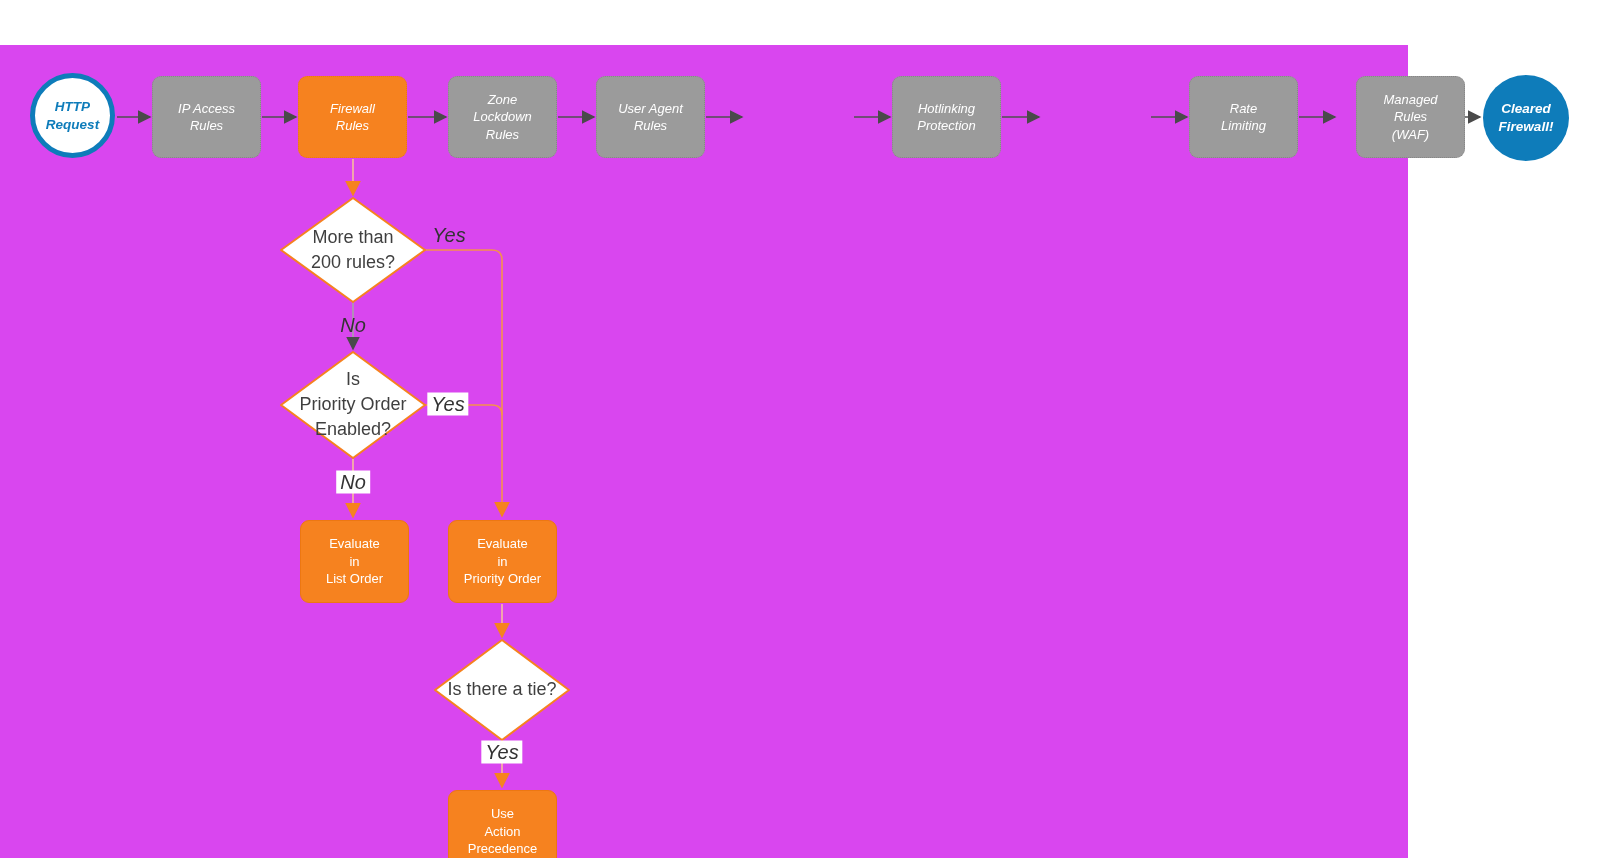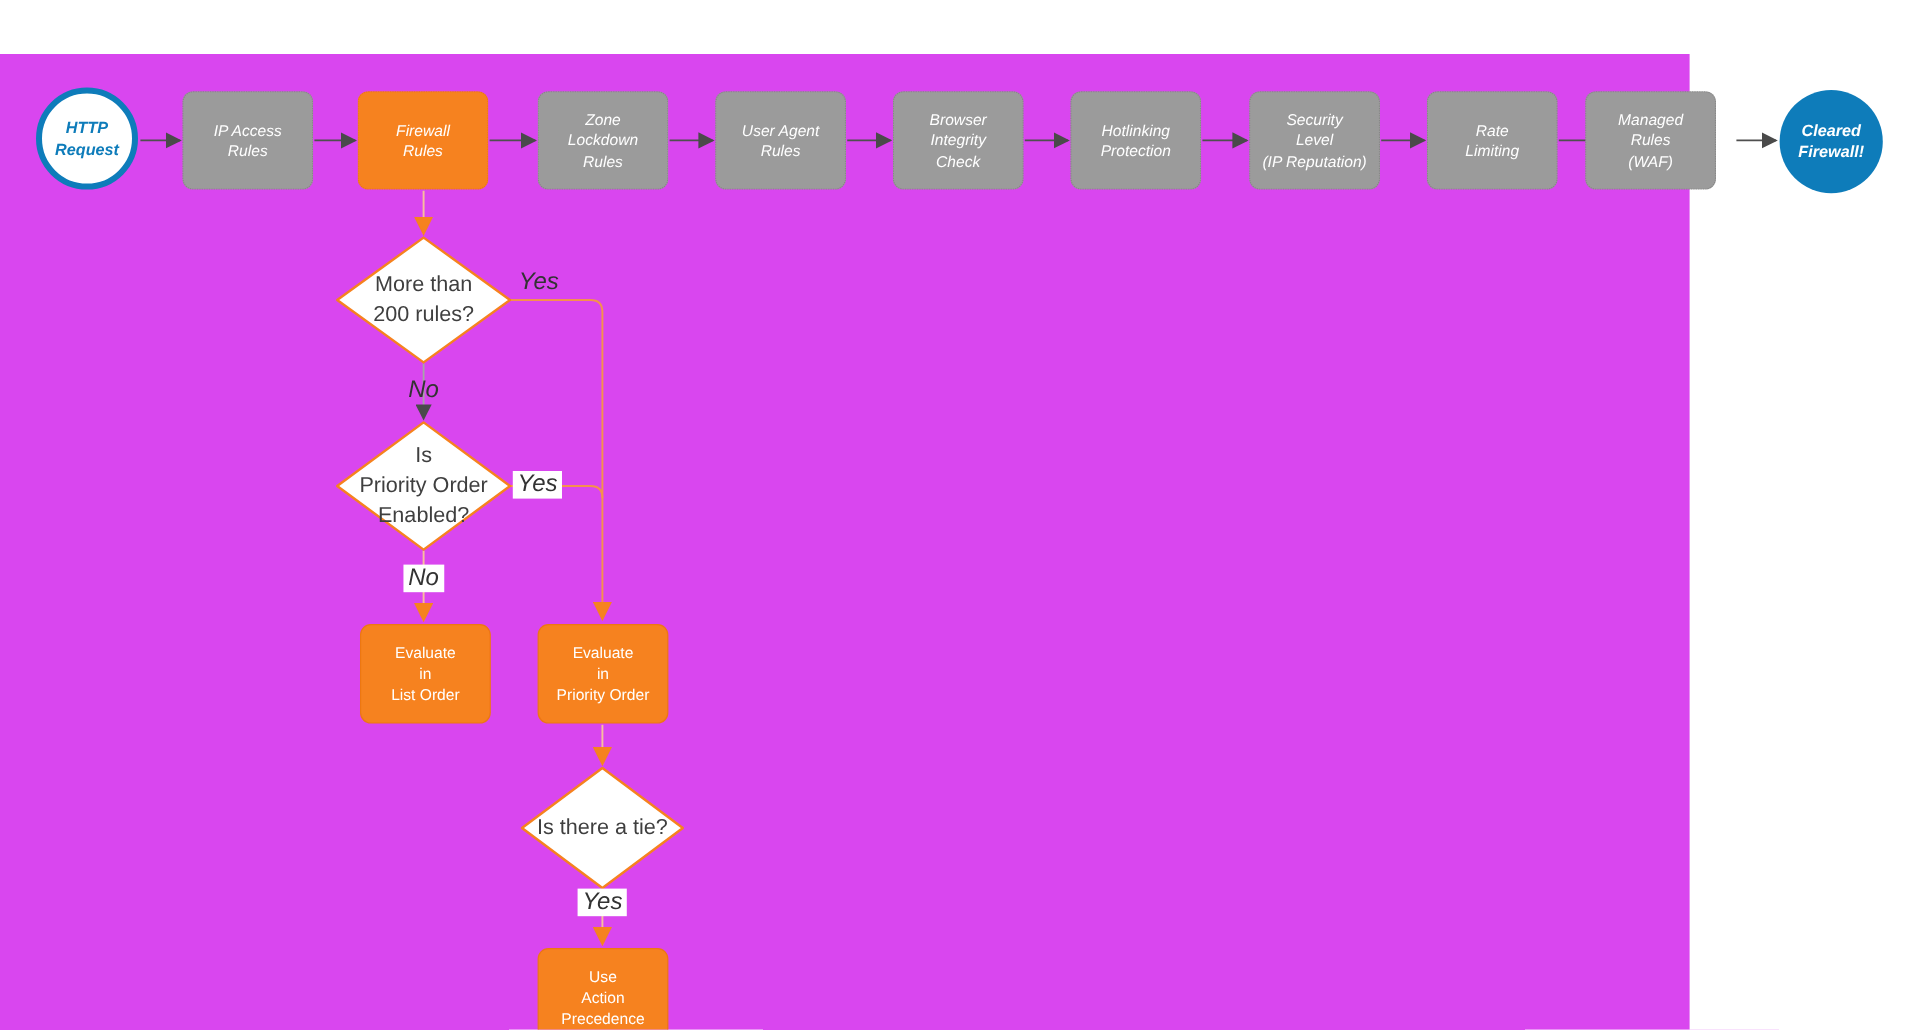--- a/index.html
+++ b/index.html
@@ -100,39 +100,29 @@
   </div>
   <div class="node step" style="left:448px">
     <span>Zone
 Lockdown
 Rules</span>
   </div>
   <div class="node step" style="left:596px">
     <span>User Agent
 Rules</span>
   </div>
-  <div class="node step" style="left:744px">
-    <span>Browser
-Integrity
-Check</span>
-  </div>
   <div class="node step" style="left:892px">
     <span>Hotlinking
 Protection</span>
-  </div>
-  <div class="node step" style="left:1041px">
-    <span>Security
-Level
-(IP Reputation)</span>
   </div>
   <div class="node step" style="left:1189px">
     <span>Rate
 Limiting</span>
   </div>
-  <div class="node step" style="left:1321px">
+  <div class="node step" style="left:1356px">
     <span>Managed
 Rules
 (WAF)</span>
   </div>
 
   <div class="dlabel" style="left:353px; top:205px">More than
 200 rules?</div>
   <div class="dlabel" style="left:353px; top:360px">Is
 Priority Order
 Enabled?</div>

